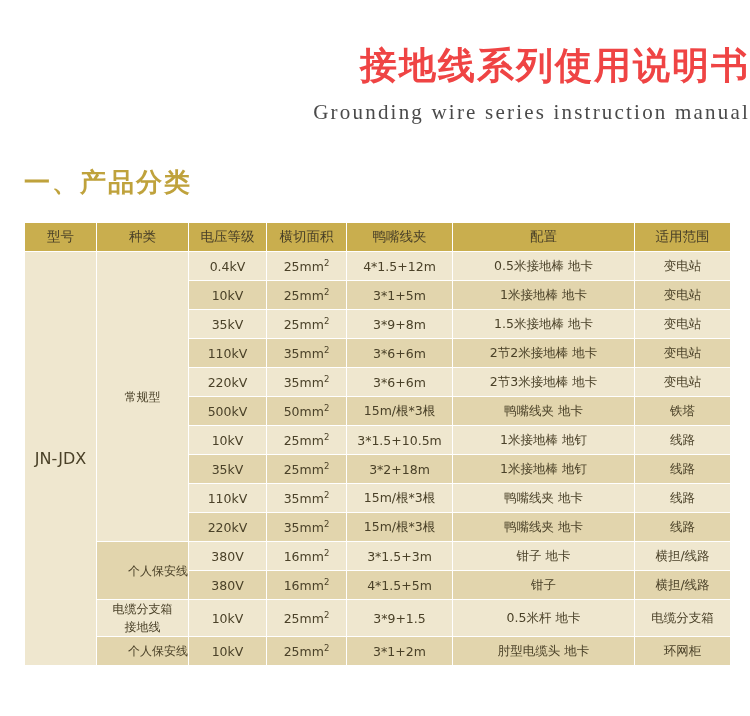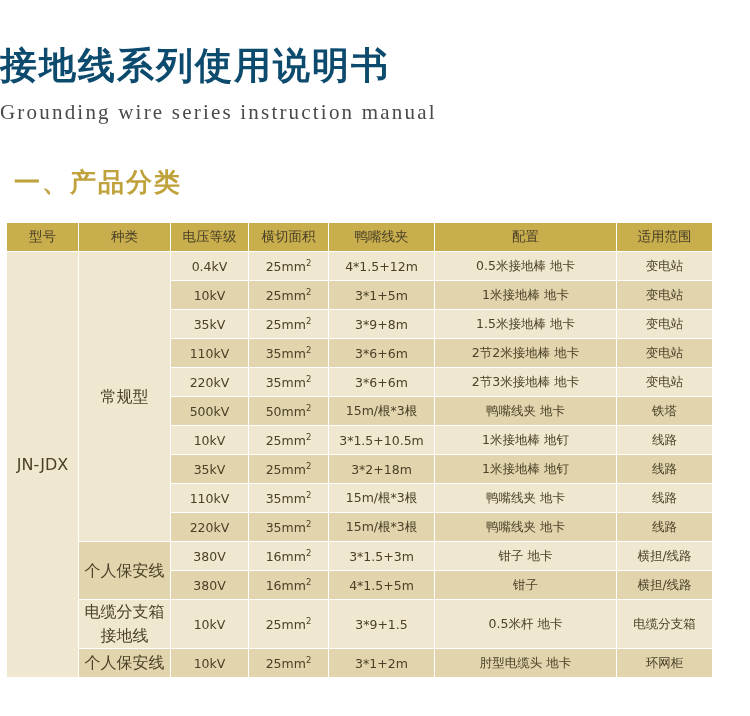--- a/index.html
+++ b/index.html
@@ -14,49 +14,49 @@
     color: #3c3c3c;
     overflow: hidden;
   }
   .page {
     position: relative;
     width: 750px;
     height: 716px;
     box-sizing: border-box;
   }
   .title-zh {
-    text-align: left;
+    text-align: right;
     font-size: 37px;
     font-weight: bold;
     letter-spacing: 2px;
-    color: #0c4a6e;
+    color: #ef4444;
     margin-top: 44px;
     line-height: 1.2;
     font-family: "DejaVu Sans", sans-serif;
   }
   .title-en {
-    text-align: left;
+    text-align: right;
     font-size: 21px;
     color: #4a4a4a;
     letter-spacing: 2.2px;
     margin-top: 12px;
     font-family: "Liberation Serif", serif;
   }
   .section-head {
     margin-top: 40px;
-    margin-left: 14px;
+    margin-left: 24px;
     font-size: 26px;
     font-weight: bold;
     color: #bfa23c;
     letter-spacing: 2px;
     font-family: "DejaVu Sans", sans-serif;
   }
   .table-wrap {
     margin-top: 22px;
-    padding: 0 6px;
+    padding: 0 24px;
   }
   table.spec {
     border-collapse: collapse;
     width: 706px;
     table-layout: fixed;
     font-size: 12.5px;
   }
   table.spec td, table.spec th {
     border: 1px solid #ffffff;
     text-align: center;
@@ -81,26 +81,27 @@
   tbody td.even {
     background: #e2d5ad;
   }
   td.model-cell {
     background: #efe7cf;
     font-size: 16px;
     color: #4a4128;
   }
   td.kind-cell {
     background: #efe7cf;
-    font-size: 16px;
+    font-size: 12px;
     line-height: 1.5;
     color: #4a4128;
   }
   td.kind-cell.alt {
     background: #e2d5ad;
+    text-align: right;
   }
   sup {
     font-size: 8.5px;
     vertical-align: super;
   }
   .col-model { width: 72px; }
   .col-kind { width: 92px; }
   .col-voltage { width: 78px; }
   .col-area { width: 80px; }
   .col-spec { width: 106px; }

